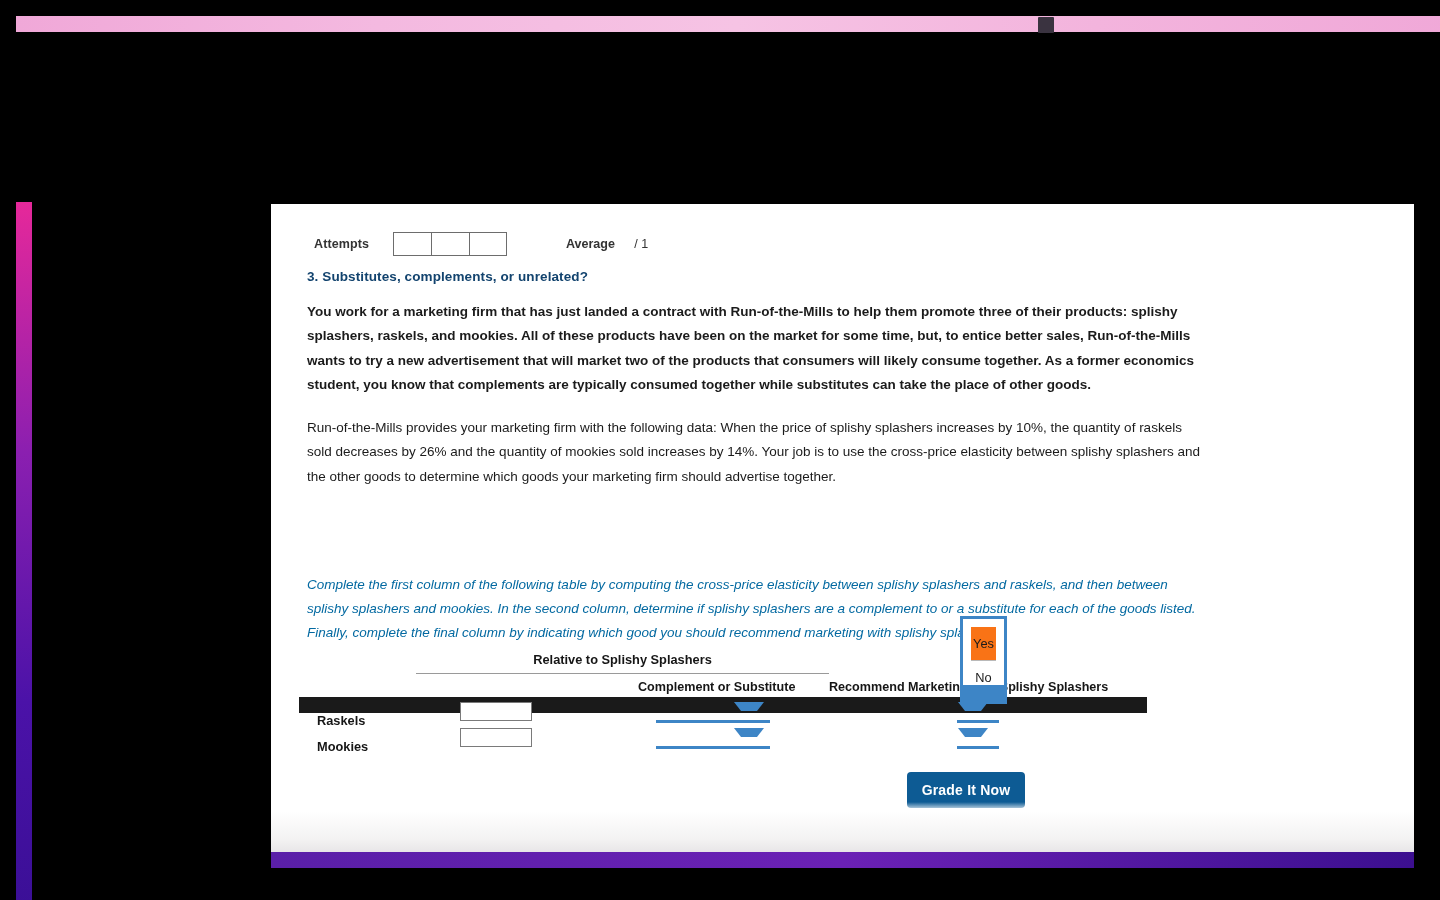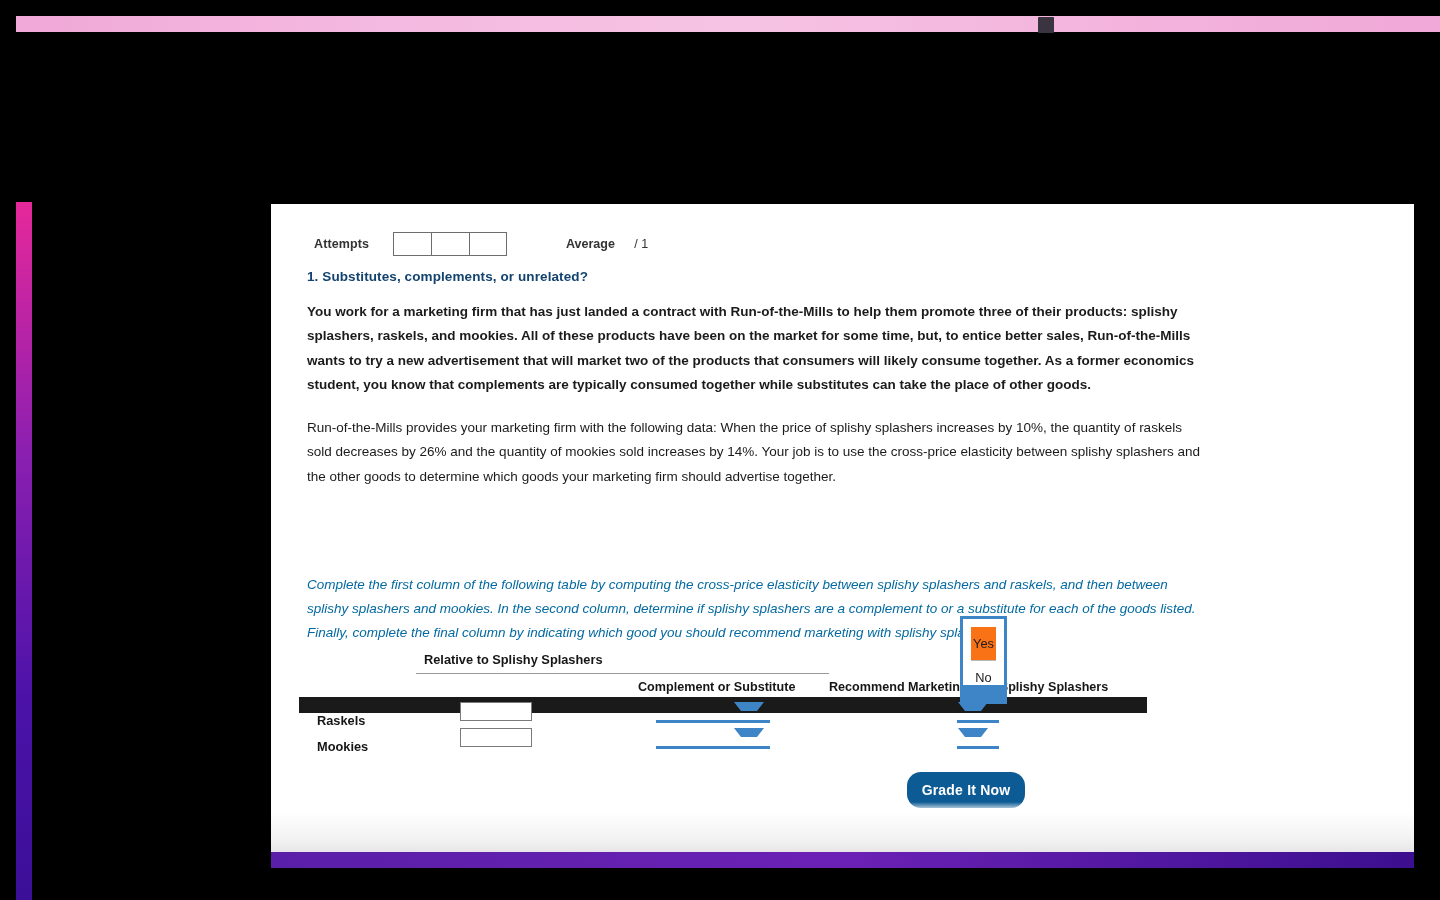--- a/index.html
+++ b/index.html
@@ -81,21 +81,21 @@
   .para-italic {
     position:absolute; left:28px; top:361px; width:910px;
     font-size:13.5px; color:#0369a1; line-height:24px; font-style:italic;
   }
 
   
   .table-wrap { position:absolute; left:28px; top:440px; width:880px; }
 
   .span-header {
     position:absolute; left:117px; top:0px; width:413px;
-    text-align:left; font-size:12.8px; font-weight:bold; color:#161616;
+    text-align:center; font-size:12.8px; font-weight:bold; color:#161616;
     padding-bottom:6px; border-bottom:1px solid #9a9a9a;
   }
   .col-headers {
     position:absolute; left:0px; top:28px; width:880px; height:22px;
   }
   .col-headers .ch {
     position:absolute; font-size:12.6px; font-weight:bold; color:#161616; white-space:nowrap;
   }
   .ch-1 { left:89px; top:15px; }
   .ch-2 { left:331px; top:0; }
@@ -149,21 +149,21 @@
   }
   .dd-caret {
     position:absolute; left:953px; top:674px; z-index:41;
     width:0; height:0;
     border-left:9px solid transparent; border-right:9px solid transparent;
     border-top:11px solid #3d85c6;
   }
 
   
   .btn {
-    position:absolute; height:36px; border:none; border-radius:14px;
+    position:absolute; height:36px; border:none; border-radius:4px;
     background:#0d5b94; color:#fff; font-weight:bold; font-size:14px;
     font-family:"Liberation Sans", sans-serif; cursor:pointer;
     letter-spacing:.2px;
   }
   .btn-grade { left:636px; top:568px; width:118px; }
   .btn-save  { left:784px; top:568px; width:144px; }
   .link-continue {
     position:absolute; left:784px; top:613px; width:144px;
     text-align:center; font-size:13.2px; color:#15669e; cursor:pointer;
     text-decoration:none; white-space:nowrap;
@@ -188,21 +188,21 @@
         <span class="attempt-box"></span>
         <span class="attempt-box"></span>
         <span class="attempt-box"></span>
       </span>
       <span class="average-label">
         <span>Average</span>
         <span class="num">/ 1</span>
       </span>
     </div>
 
-    <div class="q-title">1. Substitutes, complements, or unrelated?</div>
+    <div class="q-title">3. Substitutes, complements, or unrelated?</div>
 
     <div class="para para-1">You work for a marketing firm that has just landed a contract with Run-of-the-Mills to help them promote three of their products: splishy splashers, raskels, and mookies. All of these products have been on the market for some time, but, to entice better sales, Run-of-the-Mills wants to try a new advertisement that will market two of the products that consumers will likely consume together. As a former economics student, you know that complements are typically consumed together while substitutes can take the place of other goods.</div>
     <div class="para para-2">Run-of-the-Mills provides your marketing firm with the following data: When the price of splishy splashers increases by 10%, the quantity of raskels sold decreases by 26% and the quantity of mookies sold increases by 14%. Your job is to use the cross-price elasticity between splishy splashers and the other goods to determine which goods your marketing firm should advertise together.</div>
     <div class="para-italic">Complete the first column of the following table by computing the cross-price elasticity between splishy splashers and raskels, and then between splishy splashers and mookies. In the second column, determine if splishy splashers are a complement to or a substitute for each of the goods listed. Finally, complete the final column by indicating which good you should recommend marketing with splishy splashers.</div>
 
     <div class="table-wrap">
 
       <div class="span-header">Relative to Splishy Splashers</div>
 
       <div class="col-headers">

